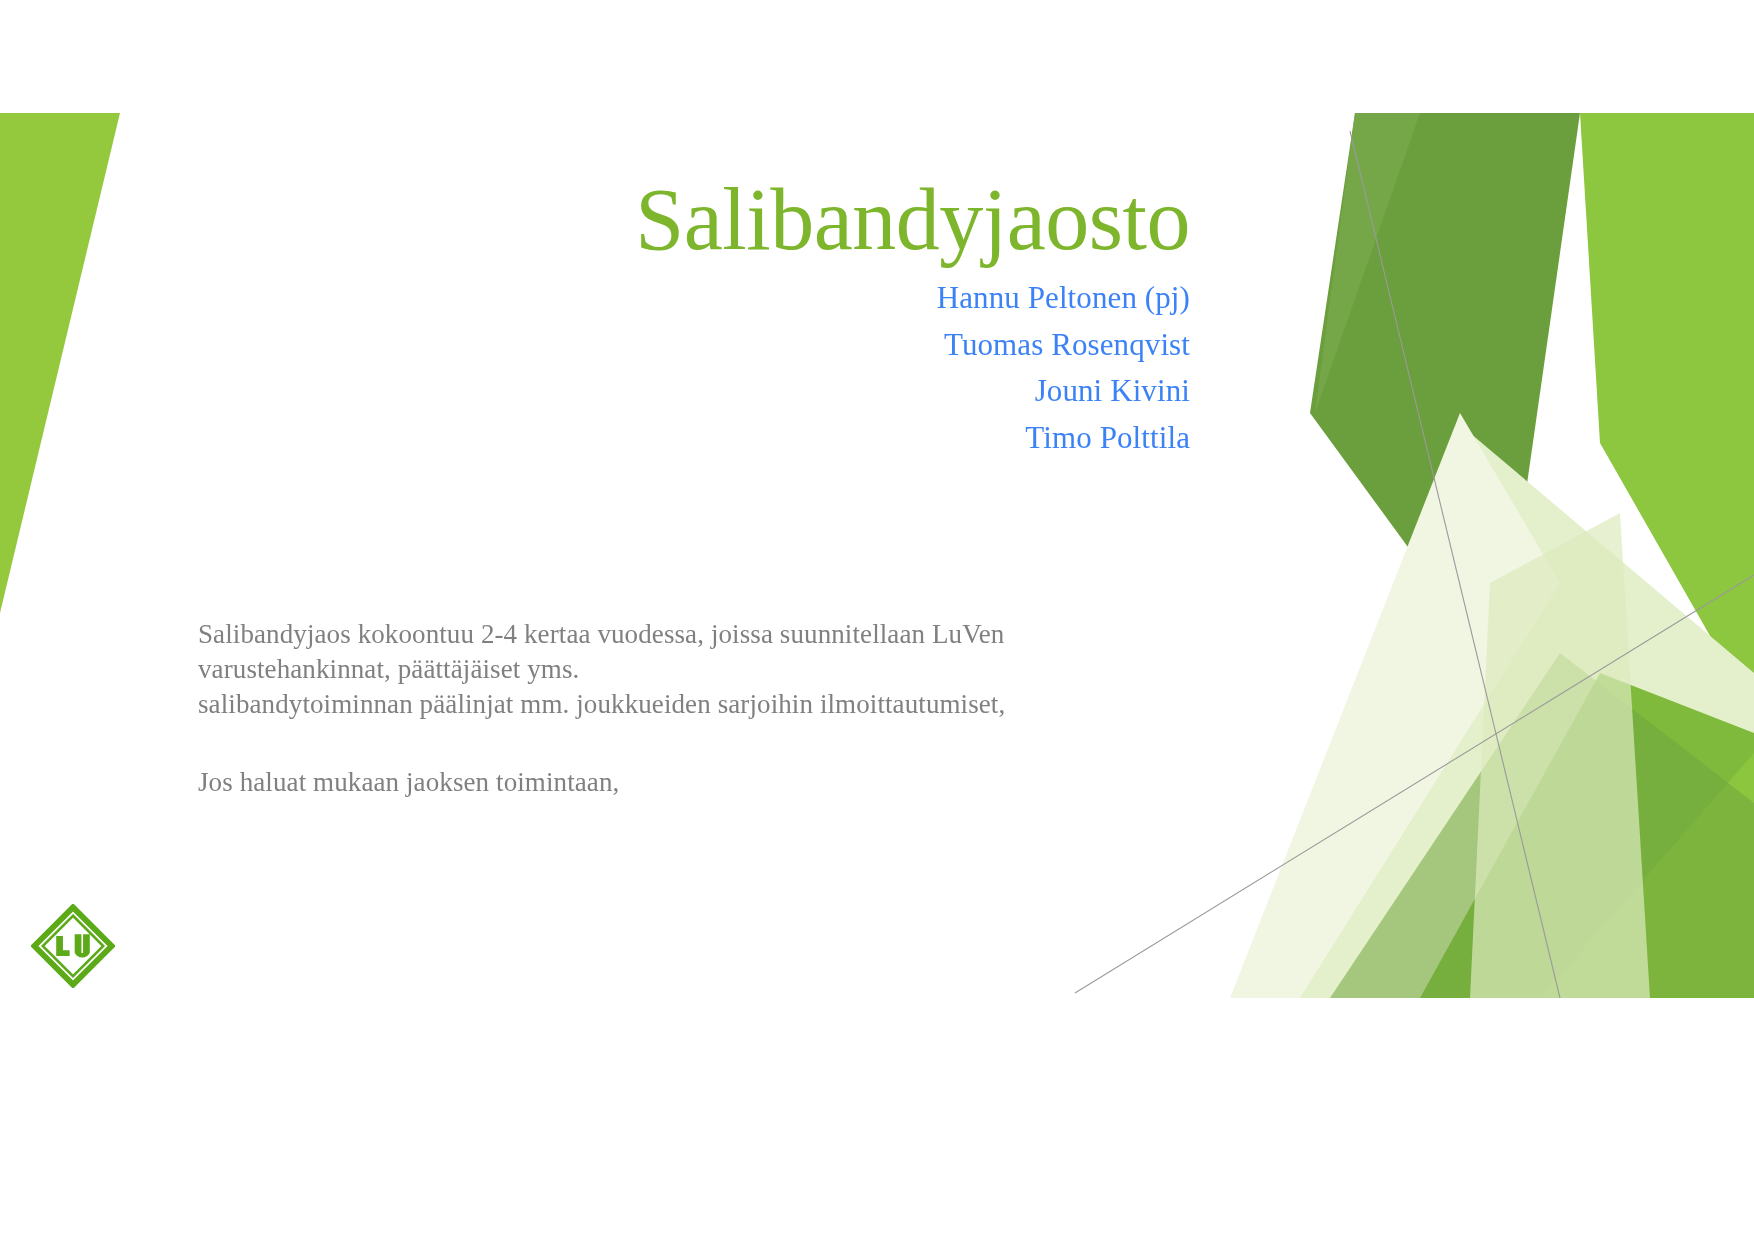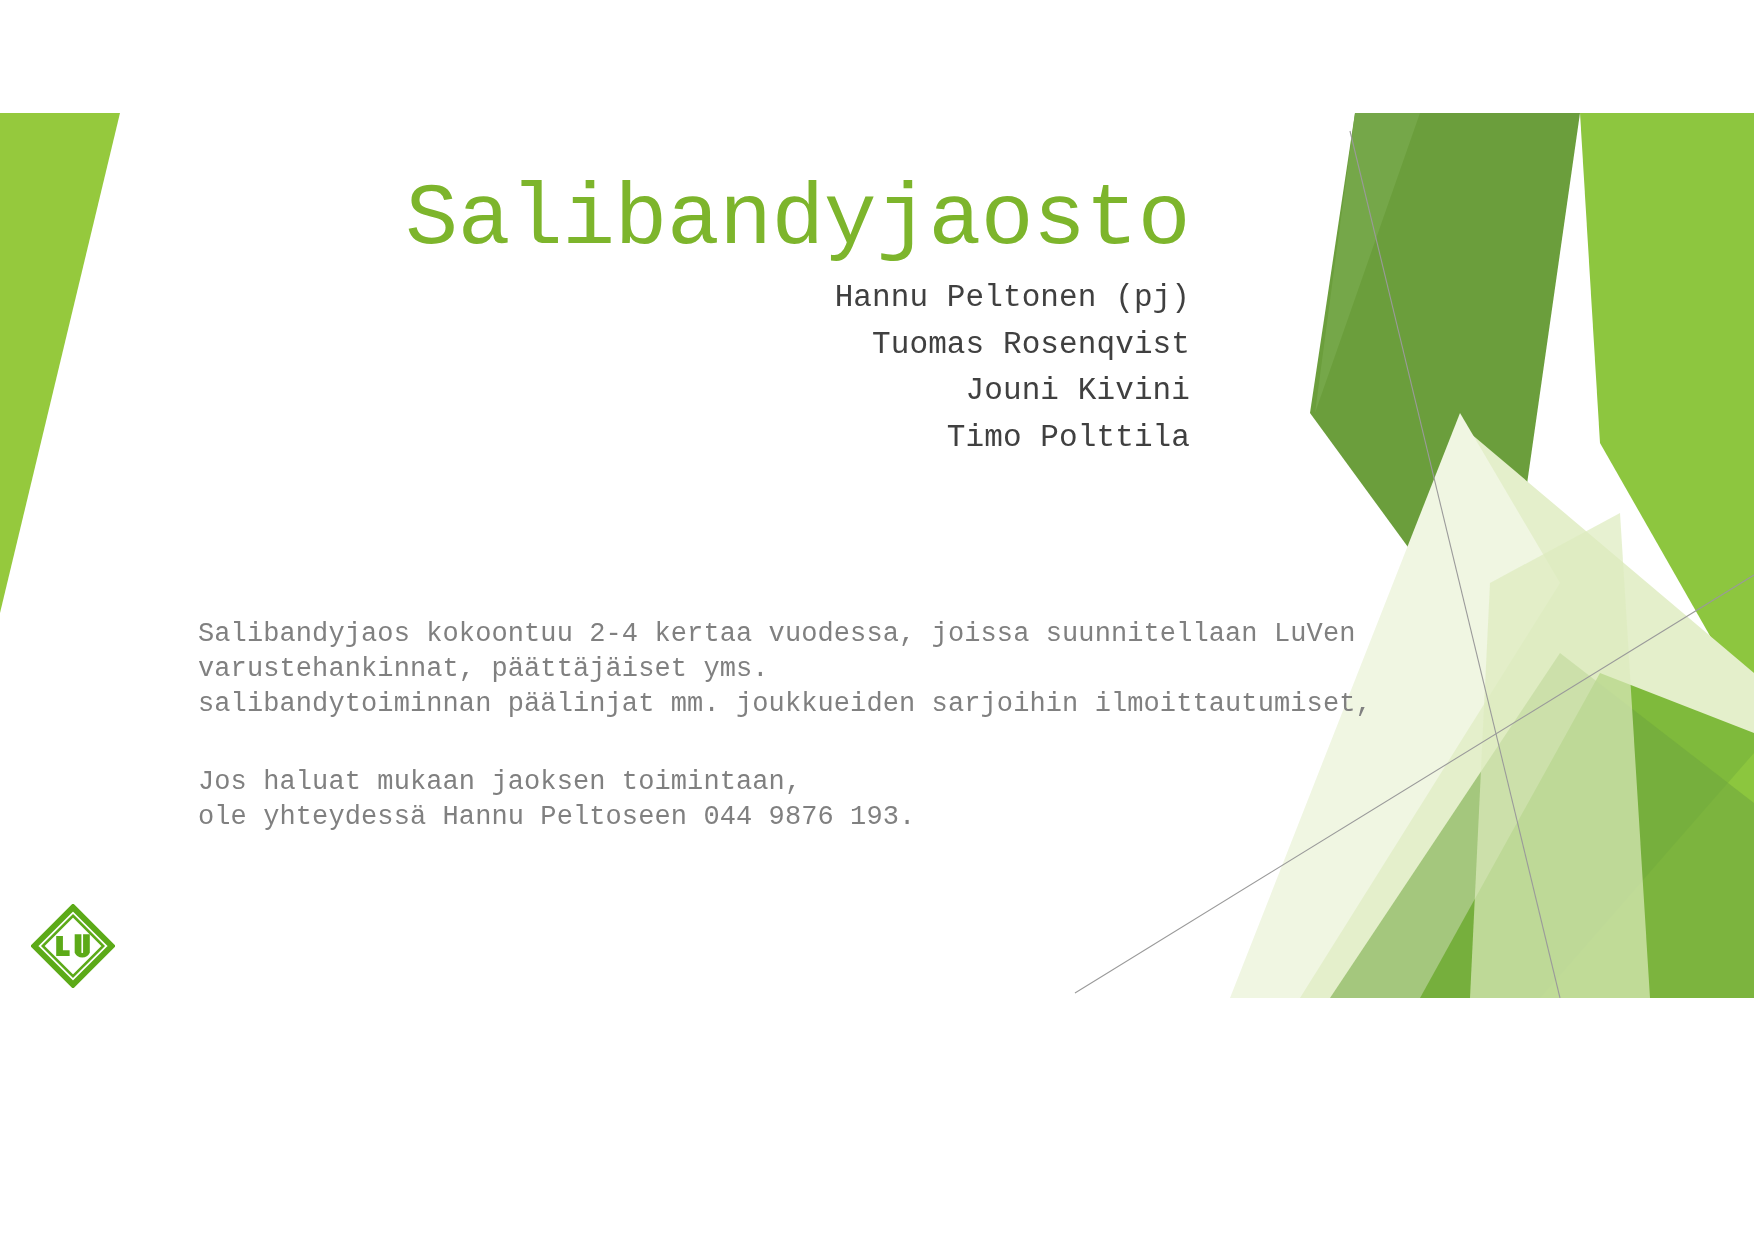--- a/index.html
+++ b/index.html
@@ -6,21 +6,21 @@
     margin: 0;
     padding: 0;
     background: #ffffff;
   }
   #slide {
     position: relative;
     width: 1754px;
     height: 1240px;
     background: #ffffff;
     overflow: hidden;
-    font-family: Liberation Mono, monospace;
+    font-family: Liberation Serif, serif;
   }
   
   #canvas {
     position: absolute;
     left: 0px;
     top: 113px;
     width: 1754px;
     height: 885px;
     overflow: hidden;
   }
@@ -45,21 +45,21 @@
     letter-spacing: -0.5px;
     color: #7DB52C;
     white-space: nowrap;
   }
   #subtitle {
     position: absolute;
     left: 400px;
     top: 162px;
     width: 790px;
     text-align: right;
-    color: #404040;
+    color: #3b82f6;
   }
   #subtitle .name {
     font-size: 31px;
     line-height: 46.5px;
     letter-spacing: 0.1px;
   }
   .body-block {
     position: absolute;
     left: 198px;
     color: #808080;
@@ -124,21 +124,20 @@
     </div>
 
     <div class="body-block" id="body-1">
       <div class="body-line">Salibandyjaos kokoontuu 2-4 kertaa vuodessa, joissa suunnitellaan LuVen</div>
       <div class="body-line">varustehankinnat, päättäjäiset yms.</div>
       <div class="body-line">salibandytoiminnan päälinjat mm. joukkueiden sarjoihin ilmoittautumiset,</div>
     </div>
 
     <div class="body-block" id="body-2">
       <div class="body-line">Jos haluat mukaan jaoksen toimintaan,</div>
-      <div class="body-line">ole yhteydessä Hannu Peltoseen 044 9876 193.</div>
     </div>
 
     <svg id="logo" viewBox="0 0 100 100">
       <g>
         <polygon points="50,4 96,50 50,96 4,50" fill="none" stroke="#5CAA18" stroke-width="7"></polygon>
         <polygon points="50,14 86,50 50,86 14,50" fill="none" stroke="#5CAA18" stroke-width="3"></polygon>
       </g>
       <g fill="#5CAA18">
         <path d="M30,38 L30,62 L46,62 L46,55 L38,55 L38,38 Z"></path>
         <path d="M52,36 L52,58 a10,10 0 0 0 18,0 L70,36 L62,36 L62,58 a2,2 0 0 1 -2,0 L60,36 Z"></path>

